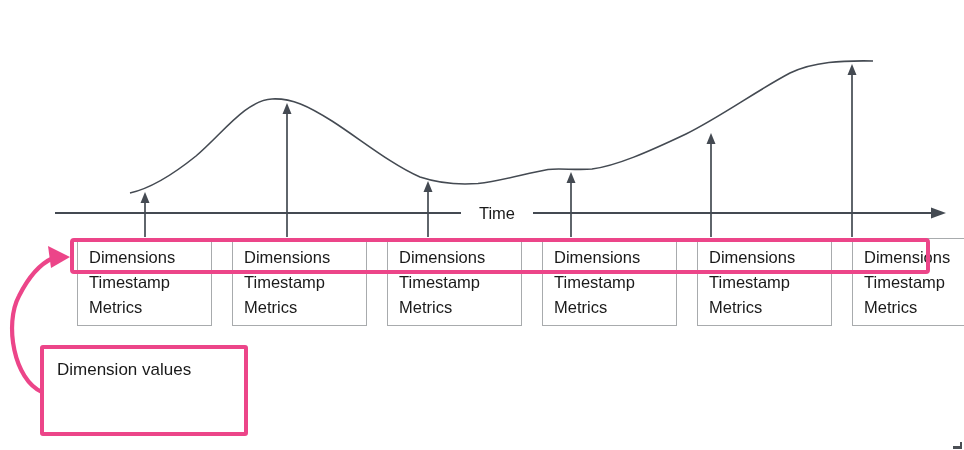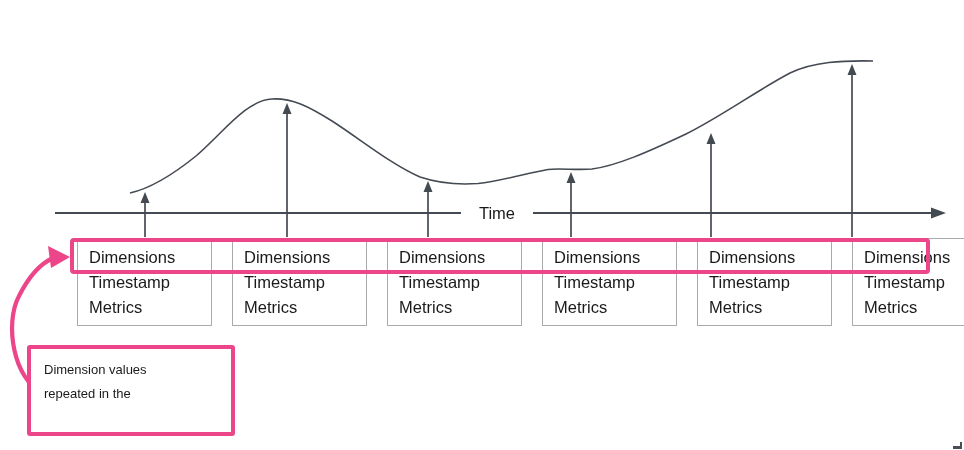--- a/index.html
+++ b/index.html
@@ -54,27 +54,27 @@
     left:70px;top:238px;
     width:860px;height:36px;
     border:4px solid var(--pink);
     border-radius:4px;
     z-index:4;
     background:transparent;
   }
   .callout{
     position:absolute;
     box-sizing:border-box;
-    left:27px;top:345px;
+    left:40px;top:345px;
     width:208px;height:91px;
     background:#ffffff;
     border:4px solid var(--pink);
     border-radius:3px;
     padding:9px 0 0 13px;
-    font-size:13px;
+    font-size:17px;
     line-height:24px;
     z-index:2;
   }
 </style>
 </head>
 <body>
 
 <div class="stage">
 
   <svg class="layer" width="964" height="450" viewBox="0 0 964 450">
@@ -171,16 +171,15 @@
       <div>Dimensions</div>
       <div>Timestamp</div>
       <div>Metrics</div>
     </div>
   </div>
 
   <div class="dim-highlight"></div>
 
   <div class="callout">
     <div>Dimension values</div>
-    <div>repeated in the</div>
   </div>
 
 </div>
 
 </body></html>

